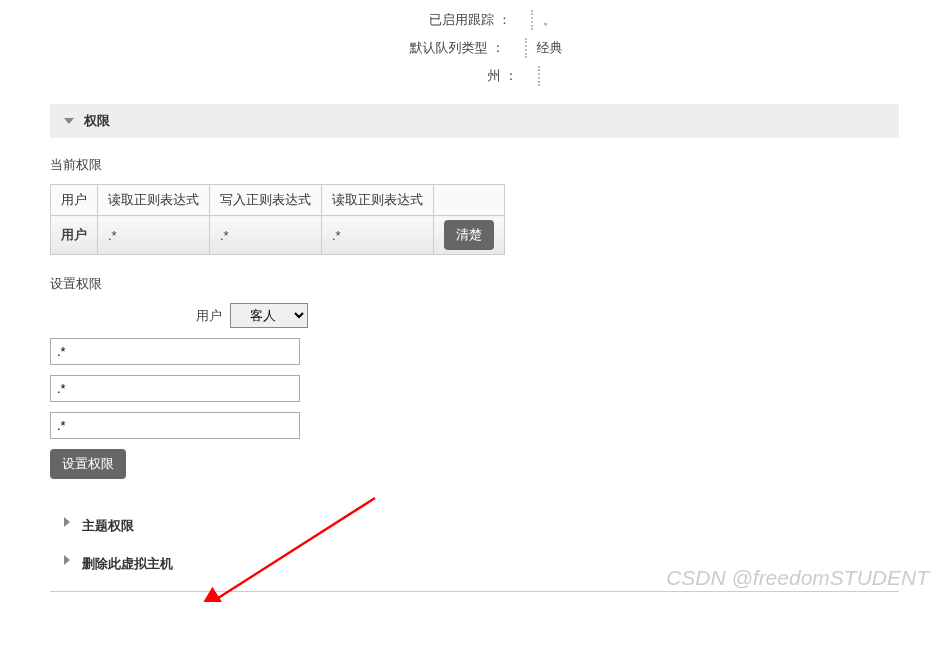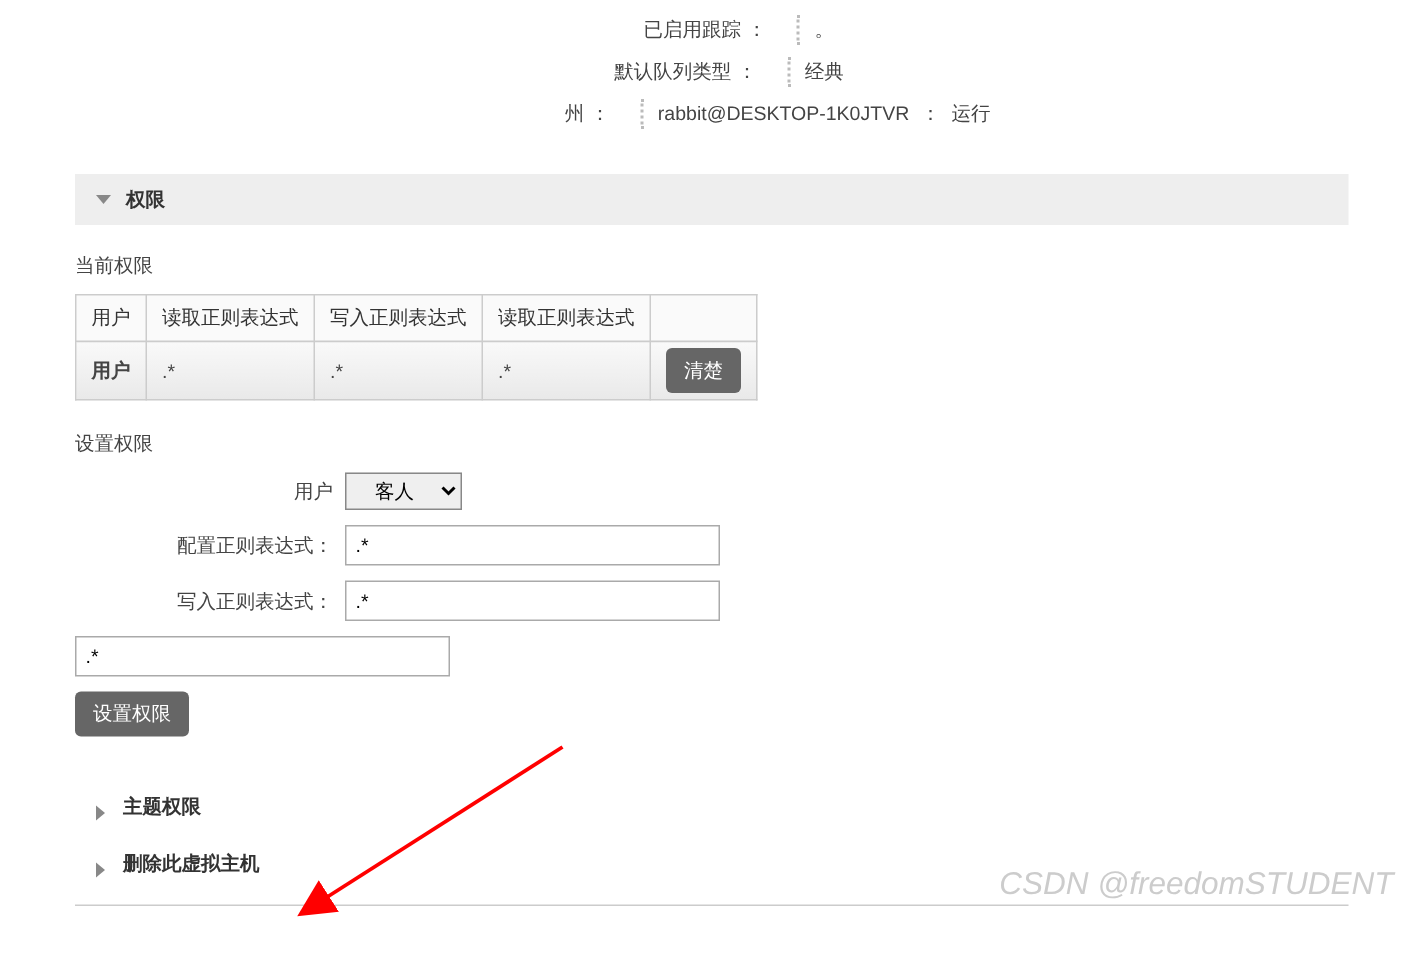--- a/index.html
+++ b/index.html
@@ -29,21 +29,21 @@
       height: 20px;
       margin: 0 10px;
     }
     .detail-value {
       color: #444;
     }
 
     .section-header {
       background: #eee;
       padding: 8px 14px;
-      margin-top: 30px;
+      margin-top: 18px;
       display: flex;
       align-items: center;
       cursor: pointer;
     }
     .section-header .arrow-down {
       width: 0; height: 0;
       border-left: 5px solid transparent;
       border-right: 5px solid transparent;
       border-top: 6px solid #888;
       margin-right: 10px;
@@ -112,21 +112,21 @@
       width: 250px;
       padding: 5px 6px;
       font-size: 13px;
       border: 1px solid #aaa;
     }
     .set-btn-wrap { margin-top: 10px; }
 
     .collapse-item {
       padding: 10px 14px;
       display: flex;
-      align-items: flex-end;
+      align-items: flex-start;
       cursor: pointer;
       position: relative;
     }
     .collapse-item .arrow-right {
       width: 0; height: 0;
       border-top: 5px solid transparent;
       border-bottom: 5px solid transparent;
       border-left: 6px solid #888;
       margin-right: 12px;
     }
@@ -164,25 +164,20 @@
 
 <div class="detail-row">
   <div class="detail-label"><span>默认队列类型</span><span class="colon">：</span></div>
   <div class="detail-sep"></div>
   <div class="detail-value">经典</div>
 </div>
 
 <div class="detail-row">
   <div class="detail-label"><span>州</span><span class="colon">：</span></div>
   <div class="detail-sep"></div>
-  <div class="detail-value">
-    <span>rabbit@DESKTOP-1K0JTVR</span>
-    <span class="colon">：</span>
-    <span>运行</span>
-  </div>
 </div>
 
 <div class="section-header">
   <span class="arrow-down"></span>
   <span class="section-header-title">权限</span>
 </div>
 
 <div class="sub-label">当前权限</div>
 
 <table class="perm-table">
@@ -209,26 +204,24 @@
 <div class="sub-label">设置权限</div>
 
 <div class="form-row">
   <div class="fl">用户</div>
   <select>
     <option>客人</option>
   </select>
 </div>
 
 <div class="form-row">
-  <div class="fl">配置正则表达式：</div>
   <input type="text" value=".*" style="">
 </div>
 
 <div class="form-row">
-  <div class="fl">写入正则表达式：</div>
   <input type="text" value=".*" style="">
 </div>
 
 <div class="form-row">
   <input type="text" value=".*" style="">
 </div>
 
 <div class="set-btn-wrap">
   <button class="btn">设置权限</button>
 </div>

